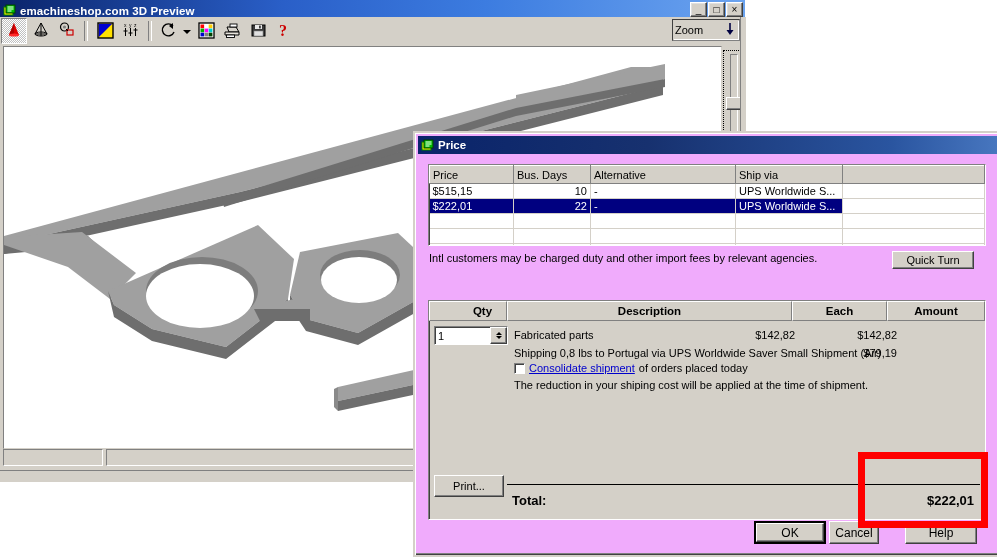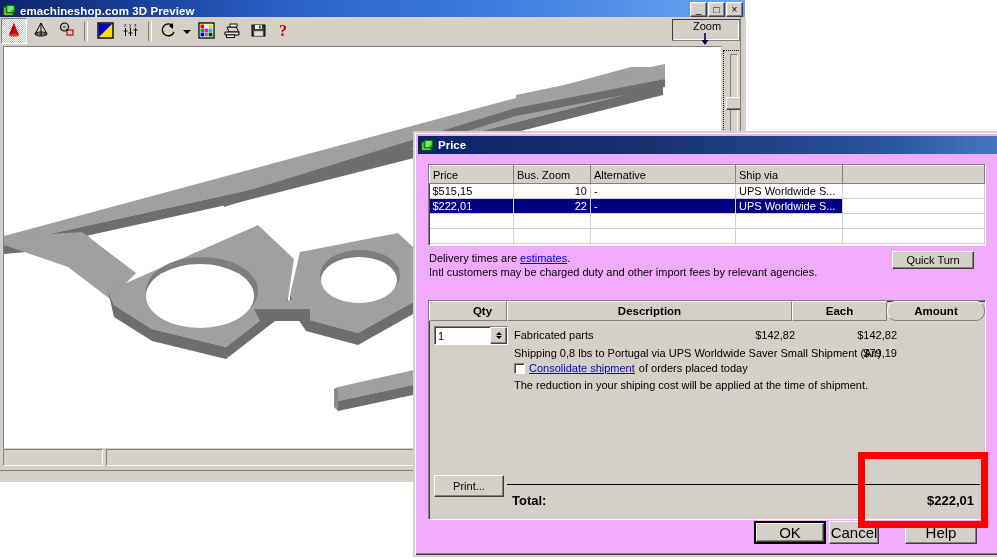--- a/index.html
+++ b/index.html
@@ -49,21 +49,21 @@
   }
   .tbsep{width:2px;height:20px;border-left:1px solid #808080;border-right:1px solid #ffffff;margin:0 4px;}
   .arrowbtn{width:11px;height:22px;display:flex;align-items:center;justify-content:center;}
 
   
   #zoom-combo{
     position:absolute;right:5px;top:19px;width:68px;height:22px;
     background:#d4d0c8;
     border:1px solid #808080;border-top-color:#404040;border-left-color:#404040;
     box-shadow:inset 1px 1px 0 #d4d0c8, inset -1px -1px 0 #ffffff;
-    display:flex;align-items:center;padding-left:2px;box-sizing:border-box;flex-direction:column;
+    display:flex;align-items:center;padding-left:2px;box-sizing:border-box;
   }
   #zoom-label{font-size:11px;color:#000;flex:1 1 auto;}
 
   
   #viewport{
     position:absolute;left:3px;top:46px;width:717px;height:401px;background:#ffffff;
     border:1px solid #808080;border-right-color:#d4d0c8;border-bottom-color:#d4d0c8;
     overflow:hidden;
   }
   #viewport svg{display:block;}
@@ -165,21 +165,21 @@
   #orderhead{display:flex;height:20px;}
   .oh{
     background:#d4d0c8;font-weight:bold;font-size:11.5px;
     display:flex;align-items:center;justify-content:center;
     border:1px solid #ffffff;border-right-color:#808080;border-bottom-color:#808080;
     box-sizing:border-box;height:20px;
   }
   .oh-qty{width:78px;padding-left:29px;}
   .oh-desc{width:285px;}
   .oh-each{width:95px;}
-  .oh-amt{width:98px;border-radius:9px;}
+  .oh-amt{width:98px;}
 
   #qtyspin{
     position:absolute;left:5px;top:25px;width:74px;height:19px;background:#ffffff;
     border:1px solid #808080;border-right-color:#ffffff;border-bottom-color:#ffffff;
     box-shadow:inset 1px 1px 0 #404040;
     box-sizing:border-box;display:flex;align-items:center;
   }
   #qtyval{flex:1 1 auto;padding-left:3px;font-size:11px;}
   #qtyarrows{
     width:17px;height:17px;background:#d4d0c8;margin-right:0;
@@ -219,21 +219,21 @@
   #redbox{
     position:absolute;left:858px;top:452px;width:130px;height:76px;
     border:7px solid #ff0000;box-sizing:border-box;pointer-events:none;
   }
 
   
   .dlgbtn{
     position:absolute;height:23px;background:#d4d0c8;
     border:1px solid #ffffff;border-right-color:#404040;border-bottom-color:#404040;
     box-shadow:inset -1px -1px 0 #808080;
-    display:flex;align-items:center;justify-content:center;font-size:15px;color:#000;
+    display:flex;align-items:center;justify-content:center;font-size:12px;color:#000;
     box-sizing:border-box;
   }
   #btn-ok{left:754px;top:521px;width:72px;border:2px solid #000;box-shadow:none;}
   #btn-ok .inner{
     width:100%;height:100%;background:#d4d0c8;
     border:1px solid #ffffff;border-right-color:#404040;border-bottom-color:#404040;
     box-shadow:inset -1px -1px 0 #808080;
     display:flex;align-items:center;justify-content:center;box-sizing:border-box;
   }
   #btn-cancel{left:829px;top:521px;width:50px;}
@@ -783,21 +783,21 @@
       </span>
       <span id="dlg-title-text">Price</span>
       <span id="dlg-close">×</span>
     </div>
 
     <div id="pricegrid">
       <table>
         <thead>
           <tr>
             <th class="c-price">Price</th>
-            <th class="c-days">Bus. Zoom</th>
+            <th class="c-days">Bus. Days</th>
             <th class="c-alt">Alternative</th>
             <th class="c-ship">Ship via</th>
             <th class="c-blank"></th>
           </tr>
         </thead>
         <tbody>
           <tr>
             <td class="c-price">$515,15</td>
             <td class="c-days">10</td>
             <td class="c-alt">-</td>
@@ -830,21 +830,20 @@
               <td class="c-days"></td>
               <td class="c-alt"></td>
               <td class="c-ship"></td>
               <td class="c-blank"></td>
             </tr>
         </tbody>
       </table>
     </div>
 
     <div id="delivery">
-      <div><span>Delivery times are </span><a href="#">estimates</a><span>.</span></div>
       <div>Intl customers may be charged duty and other import fees by relevant agencies.</div>
     </div>
     <div id="quickturn">Quick Turn</div>
 
     <div id="orderpanel">
       <div id="orderhead">
         <div class="oh oh-qty">Qty</div>
         <div class="oh oh-desc">Description</div>
         <div class="oh oh-each">Each</div>
         <div class="oh oh-amt">Amount</div>

